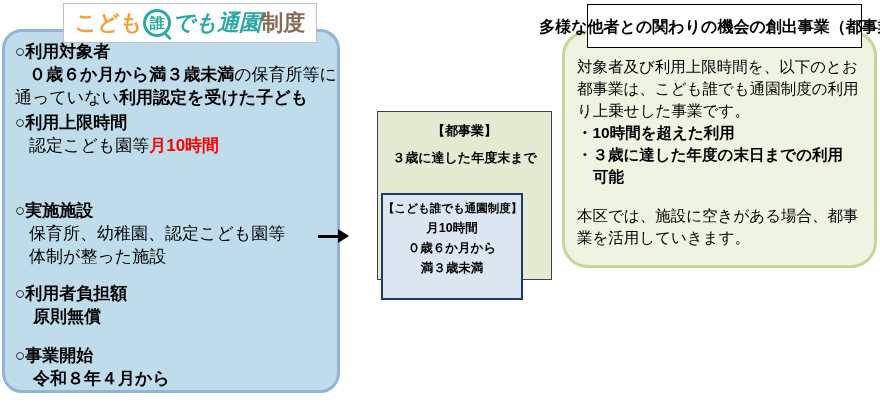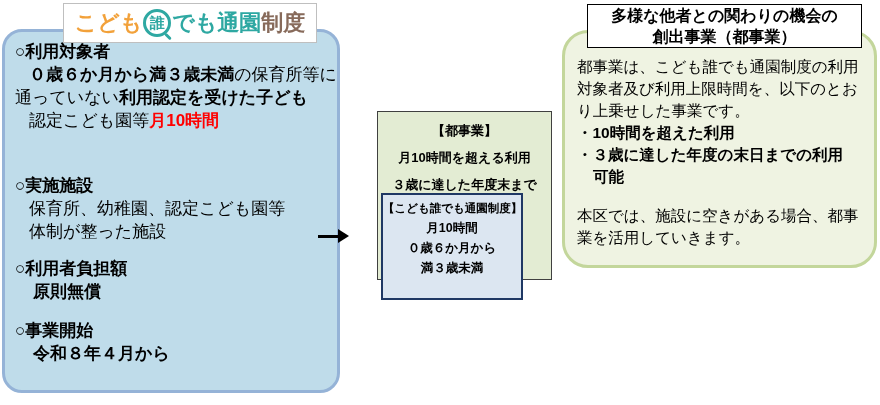--- a/index.html
+++ b/index.html
@@ -25,21 +25,21 @@
   .gap-m2{margin-top:16px;}
   .gap-xl{margin-top:42px;}
   
   .logo-box{
     position:absolute;left:63px;top:3px;width:254px;height:40px;
     background:#ffffff;border:1px solid var(--logo_border,#BFBFBF);
     box-sizing:border-box;display:flex;align-items:center;justify-content:center;
     font-weight:bold;font-size:22px;white-space:nowrap;
   }
   .logo-orange{color:var(--logo_orange,#F2A13A);}
-  .logo-teal{color:var(--logo_teal,#2EA8A2);}
+  .logo-teal{color:var(--logo_teal,#2EA8A2);font-style:italic;}
   .logo-brown{color:var(--logo_brown,#876A5A);}
   .logo-circle{
     position:relative;display:inline-flex;align-items:center;justify-content:center;
     width:22px;height:22px;border:3px solid var(--logo_teal,#2EA8A2);border-radius:50%;
     font-size:15px;color:var(--logo_teal,#2EA8A2);margin:0 1px;flex:0 0 auto;
   }
   .logo-handle{
     position:absolute;right:-4px;bottom:-4px;width:8px;height:3px;
     background:var(--logo_teal,#2EA8A2);transform:rotate(45deg);border-radius:2px;
   }
@@ -74,35 +74,36 @@
     border-radius:26px;box-sizing:border-box;
     padding:23px 12px 0 12px;overflow:hidden;
   }
   .rb-line{font-size:15.5px;line-height:22px;white-space:nowrap;}
   .rb-bold{font-weight:bold;}
   .rb-wrap-ind{padding-left:16px;}
   .rb-gap{margin-top:17px;}
   .right-title-box{
     position:absolute;left:587px;top:4px;width:275px;height:44px;
     background:#ffffff;border:1.5px solid var(--title_border,#000);
-    box-sizing:border-box;display:flex;flex-direction:column;
+    box-sizing:border-box;display:flex;flex-direction:row;
     align-items:center;justify-content:center;
   }
   .rt-line{font-size:16px;font-weight:bold;line-height:21px;white-space:nowrap;}
 </style>
 </head>
 <body>
 
 <div class="canvas">
 
   <div class="left-box">
     <div class="lb-line lb-bold">○利用対象者</div>
     <div class="lb-line ind"><span class="lb-bold">０歳６か月から満３歳未満</span><span>の保育所等に</span></div>
     <div class="lb-line"><span>通っていない</span><span class="lb-bold">利用認定を受けた子ども</span></div>
 
+    <div class="lb-line lb-bold gap-s">○利用上限時間</div>
     <div class="lb-line ind"><span>認定こども園等</span><span class="lb-red">月10時間</span></div>
 
     <div class="lb-line lb-bold gap-xl">○実施施設</div>
     <div class="lb-line ind">保育所、幼稚園、認定こども園等</div>
     <div class="lb-line ind">体制が整った施設</div>
 
     <div class="lb-line lb-bold gap-m">○利用者負担額</div>
     <div class="lb-line lb-bold ind2">原則無償</div>
 
     <div class="lb-line lb-bold gap-m2">○事業開始</div>
@@ -117,33 +118,32 @@
       </span>
       <span class="logo-teal">でも通園</span>
       <span class="logo-brown">制度</span>
   </div>
 
   <div class="arrow-line"></div>
   <div class="arrow-head"></div>
 
   <div class="mid-green">
     <div class="mg-line">【都事業】</div>
-    <div class="mg-line">月10時間を超える利用</div>
     <div class="mg-line">３歳に達した年度末まで</div>
   </div>
   <div class="mid-blue">
     <div class="mb-line mb-title">【こども誰でも通園制度】</div>
     <div class="mb-line">月10時間</div>
     <div class="mb-line">０歳６か月から</div>
     <div class="mb-line">満３歳未満</div>
   </div>
 
   <div class="right-box">
+    <div class="rb-line">対象者及び利用上限時間を、以下のとお</div>
     <div class="rb-line">都事業は、こども誰でも通園制度の利用</div>
-    <div class="rb-line">対象者及び利用上限時間を、以下のとお</div>
     <div class="rb-line">り上乗せした事業です。</div>
     <div class="rb-line rb-bold">・10時間を超えた利用</div>
     <div class="rb-line rb-bold">・３歳に達した年度の末日までの利用</div>
     <div class="rb-line rb-bold rb-wrap-ind">可能</div>
     <div class="rb-line rb-gap">本区では、施設に空きがある場合、都事</div>
     <div class="rb-line">業を活用していきます。</div>
   </div>
 
   <div class="right-title-box">
     <div class="rt-line">多様な他者との関わりの機会の</div>

